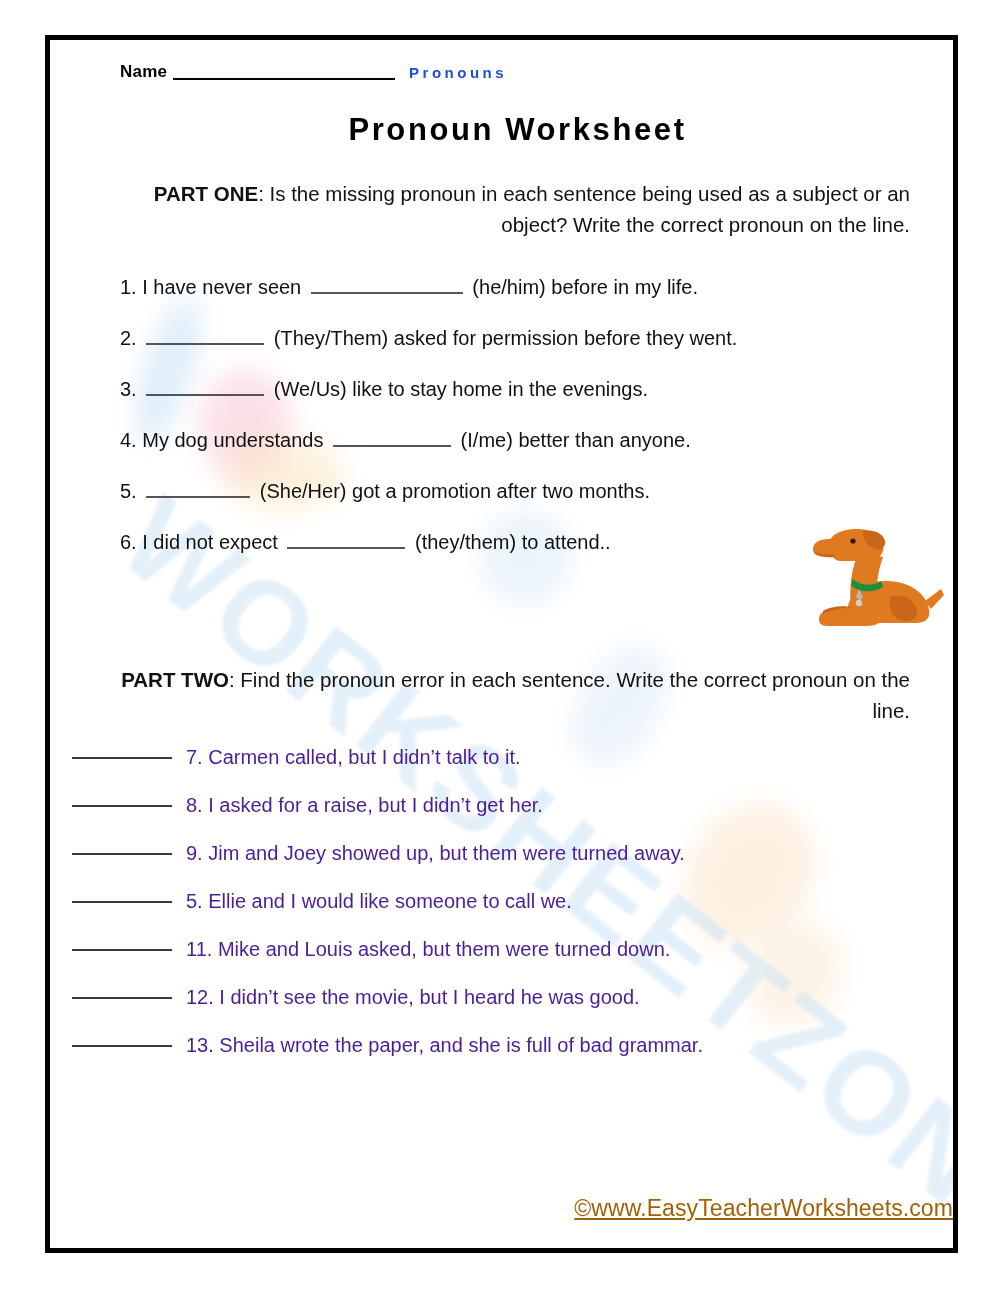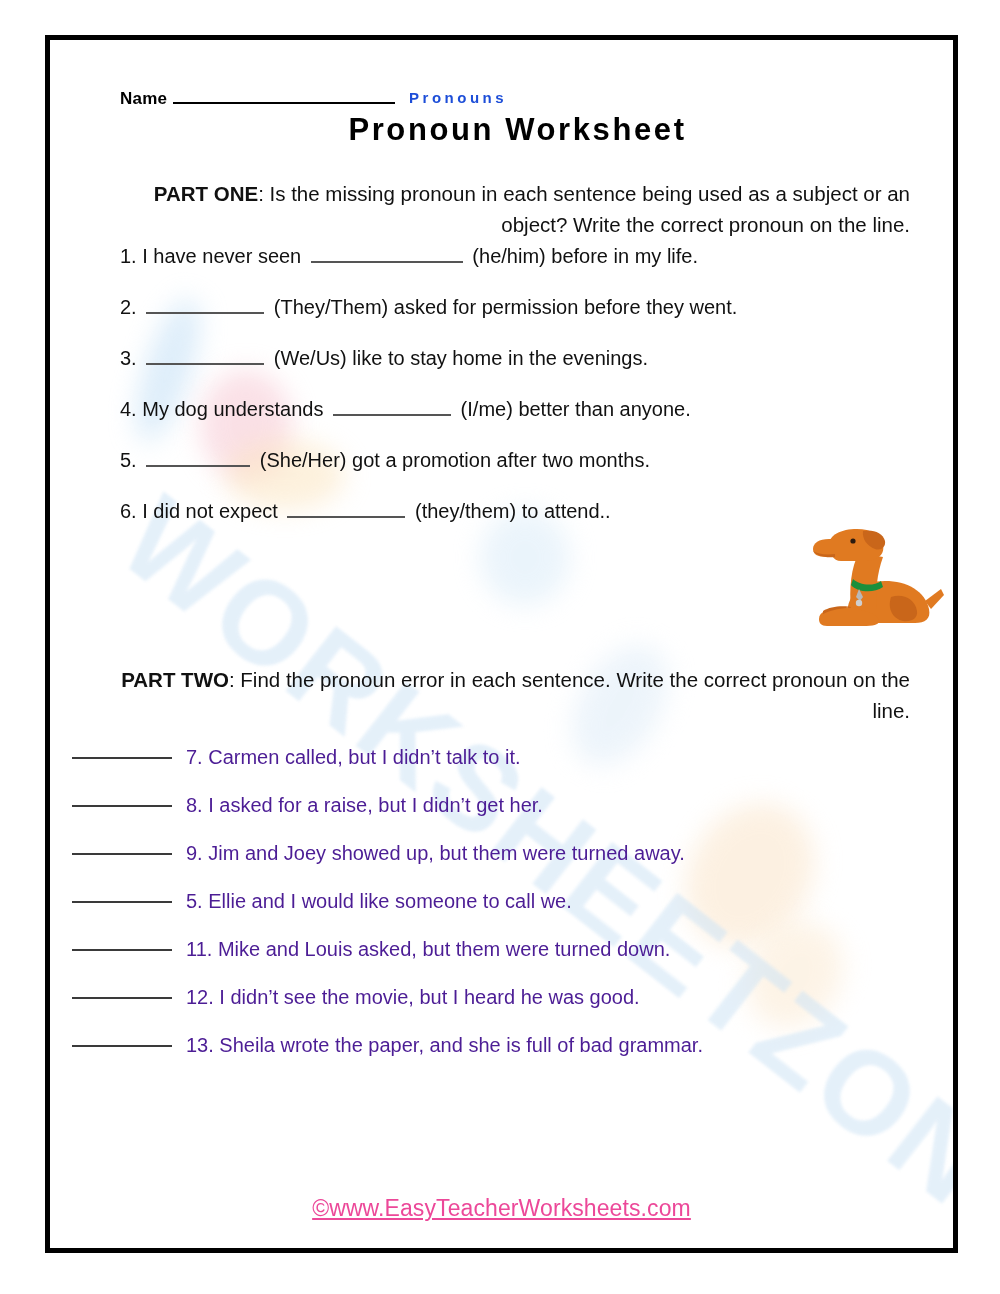--- a/index.html
+++ b/index.html
@@ -72,22 +72,21 @@
     z-index: 2;
   }
 
   
   .header-row {
     position: absolute;
     left: 70px;
     top: 22px;
     width: 780px;
     display: flex;
-    align-items: flex-start;
-    margin-top: 27px;
+    align-items: center;
   }
   .name-label {
     font-size: 17px;
     font-weight: bold;
     color: #000;
     letter-spacing: 0.2px;
   }
   .name-line {
     display: inline-block;
     width: 222px;
@@ -124,21 +123,21 @@
 
   .instruction {
     font-size: 20.5px;
     line-height: 1.52;
     color: #111;
     text-align: right;
   }
   .instruction b { font-weight: bold; }
 
   .q-list-one {
-    margin-top: 5px;
+    margin-top: 36px;
   }
   .q-one {
     font-size: 20px;
     color: #111;
     margin-bottom: 28px;
     white-space: nowrap;
   }
   .blank {
     display: inline-block;
     border-bottom: 2px solid #555;
@@ -181,23 +180,23 @@
     height: 118px;
     z-index: 2;
   }
 
   
   .footer-link {
     position: absolute;
     top: 1155px;
     left: 0;
     width: 100%;
-    text-align: center;
+    text-align: right;
     font-size: 23px;
-    color: #ec4899;
+    color: #a16207;
     text-decoration: underline;
     letter-spacing: 0.1px;
   }
 </style>
 </head>
 <body>
 
 <div class="page-frame">
 
   <div class="watermark">

